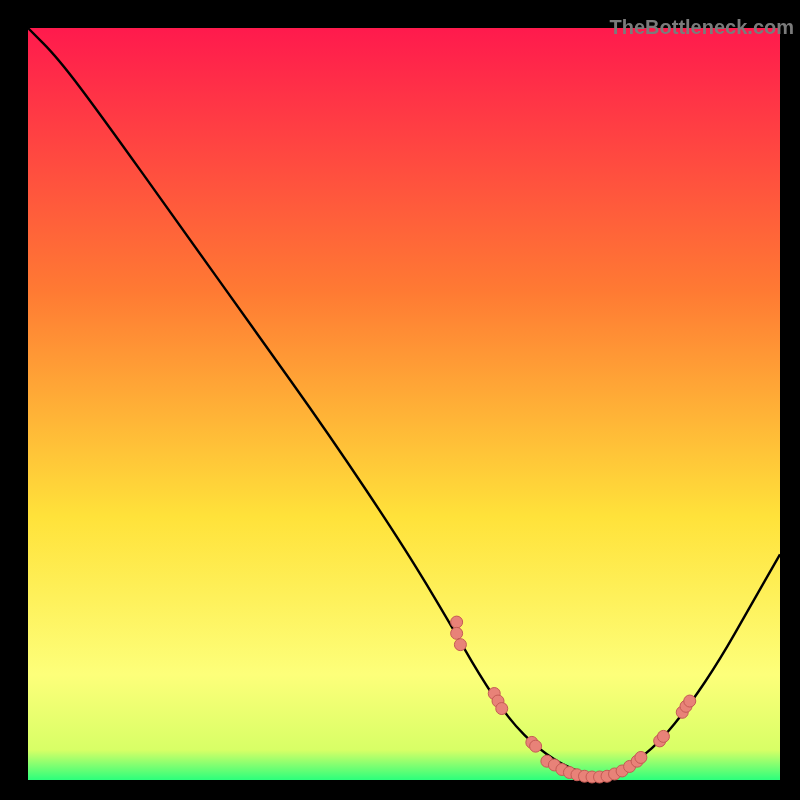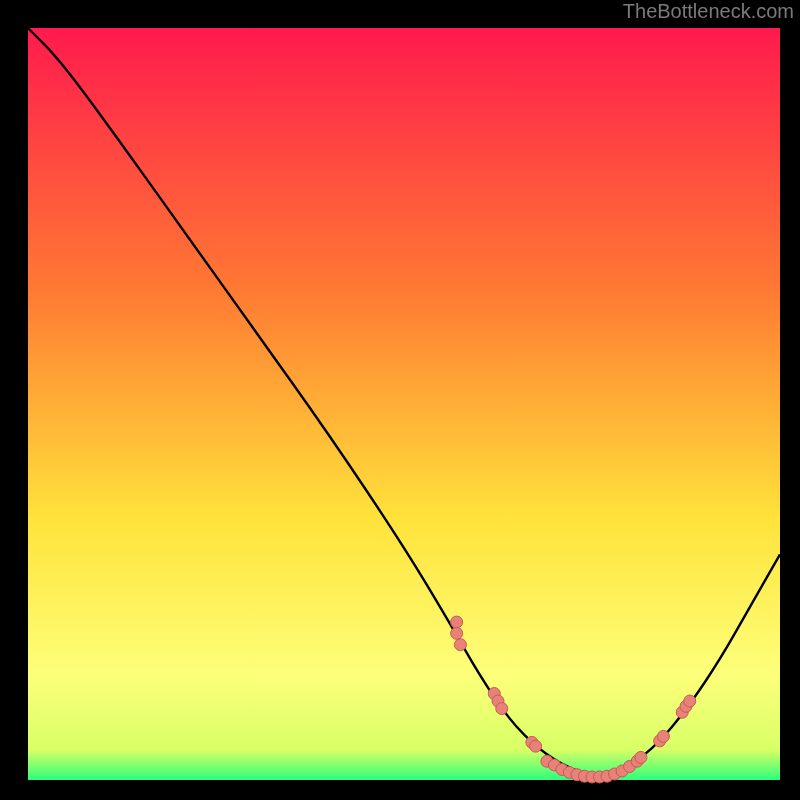--- a/index.html
+++ b/index.html
@@ -10,25 +10,25 @@
     background: #000000;
     overflow: hidden;
   }
   .container {
     position: relative;
     width: 800px;
     height: 800px;
   }
   .watermark {
     position: absolute;
-    top: 0;
+    top: 16px;
     right: 6px;
     font-family: Arial, Helvetica, sans-serif;
     font-size: 20px;
-    font-weight: normal;
+    font-weight: bold;
     color: #7b7b7b;
     z-index: 10;
     letter-spacing: 0px;
   }
   svg {
     display: block;
   }
 </style>
 </head>
 <body>

